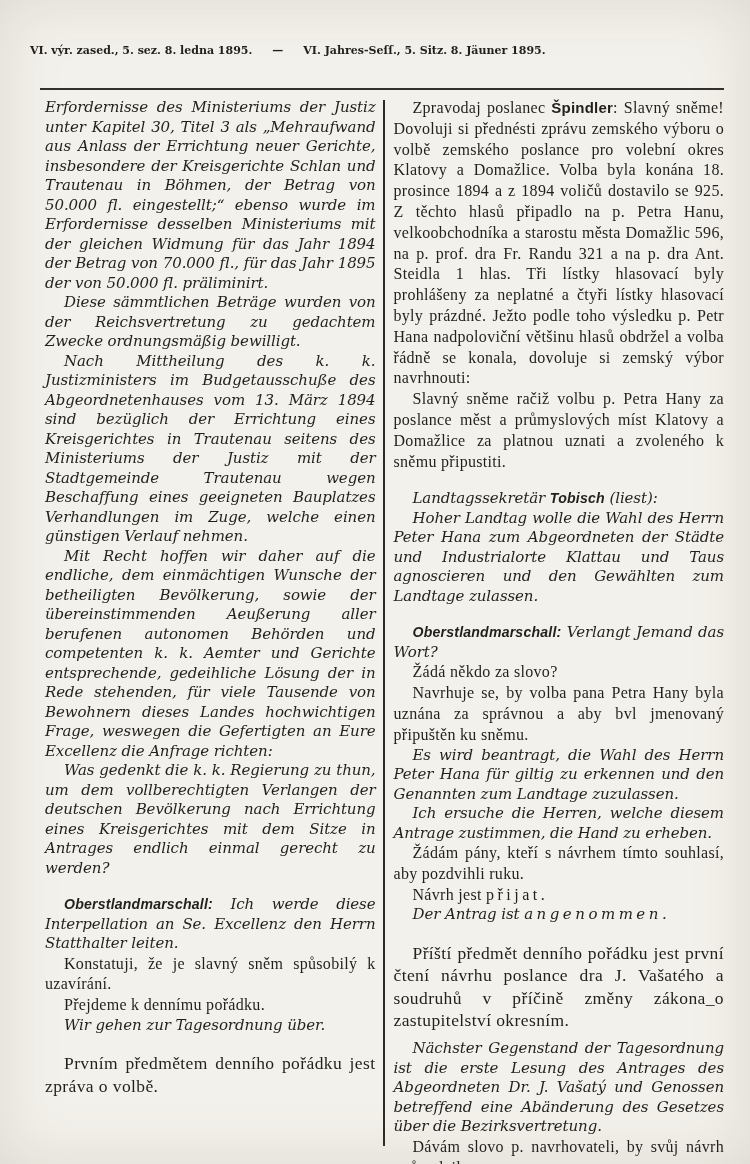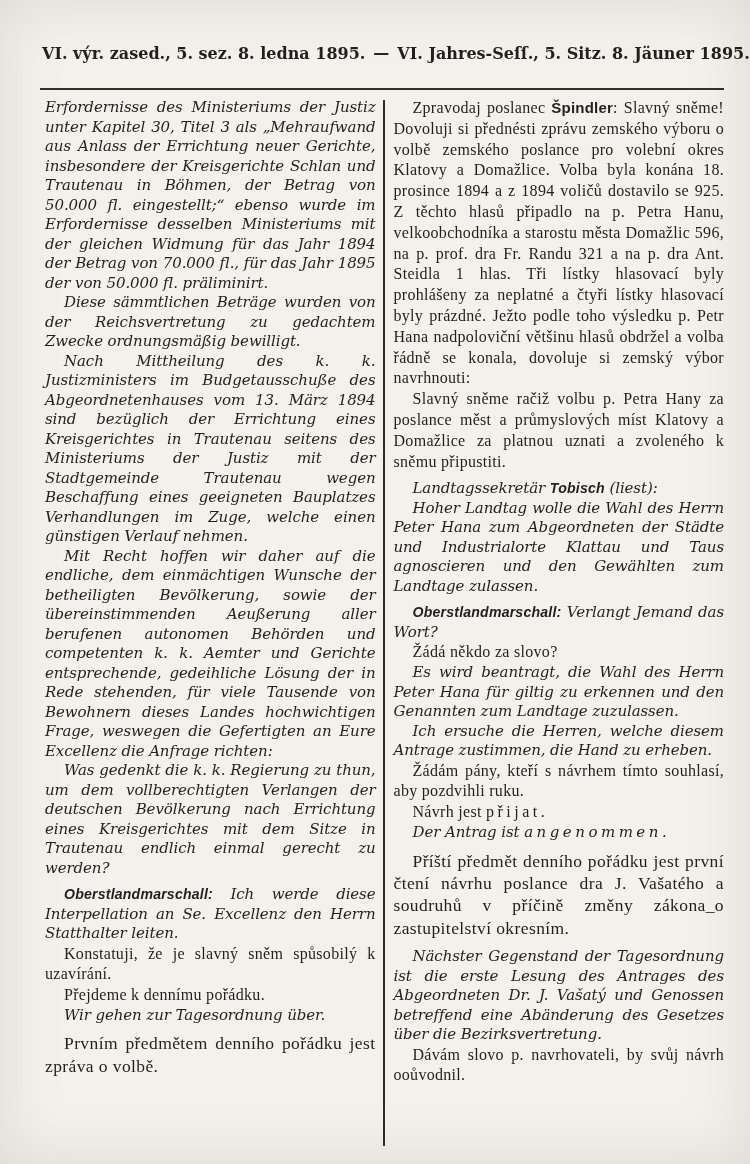--- a/index.html
+++ b/index.html
@@ -5,23 +5,23 @@
   html,body { margin:0; padding:0; background:#e8e5df; }
   .page {
     position:relative; width:750px; height:1164px;
     background:#f3f1eb;
     color:#221f1c;
     font-family:"DejaVu Serif", serif;
     box-sizing:border-box; overflow:hidden;
     box-shadow:inset 0 0 60px rgba(120,110,95,.18);
   }
   .running-head {
-    position:absolute; top:44px; left:42px; right:28px;
-    display:flex; align-items:baseline; gap:8px;
-    font-weight:bold; font-size:16px; white-space:nowrap;
+    position:absolute; top:44px; left:30px; right:28px;
+    display:flex; align-items:baseline; gap:20px;
+    font-weight:bold; font-size:11px; white-space:nowrap;
     font-family:"DejaVu Serif", serif;
   }
   .running-head .ger { font-family:"DejaVu Serif", serif; }
   .head-rule {
     position:absolute; top:88px; left:40px; right:26px;
     border-top:2.5px solid #33302c; height:0;
   }
   .cols {
     position:absolute; top:98px; left:45px; right:26px; bottom:18px;
     display:flex;
@@ -39,21 +39,21 @@
     font-size:15px; line-height:1.30; letter-spacing:-0.1px;font-style:italic;
   }
   .cz {
     font-family:"Liberation Serif", serif;
     font-size:16px; line-height:1.30; letter-spacing:0.3px;
   }
   .czlg {
     font-family:"Liberation Serif", serif;
     font-size:17.5px; line-height:1.28; letter-spacing:0.4px;
   }
-  .mt  { margin-top:7px; }
+  .mt  { margin-top:17px; }
   .mts { margin-top:8px; }
   .speaker, .bname {
     font-family:"Liberation Sans", sans-serif;
     font-weight:700; font-size:0.94em; letter-spacing:0.2px;
   }
   .sperr { letter-spacing:3.5px; }
 </style>
 </head>
 <body>
 
@@ -67,38 +67,39 @@
   </div>
   <div class="head-rule"></div>
 
   <div class="cols">
 
     <div class="col left">
       <p class="frak">Erfordernisse des Ministeriums der Justiz unter Kapitel 30, Titel 3 als „Mehraufwand aus Anlass der Errichtung neuer Gerichte, insbesondere der Kreisgerichte Schlan und Trautenau in Böhmen, der Betrag von 50.000 fl. eingestellt;“ ebenso wurde im Erfordernisse desselben Ministeriums mit der gleichen Widmung für das Jahr 1894 der Betrag von 70.000 fl., für das Jahr 1895 der von 50.000 fl. präliminirt.</p>
       <p class="frak ind">Diese sämmtlichen Beträge wurden von der Reichsvertretung zu gedachtem Zwecke ordnungsmäßig bewilligt.</p>
       <p class="frak ind">Nach Mittheilung des k. k. Justizministers im Budgetausschuße des Abgeordnetenhauses vom 13. März 1894 sind bezüglich der Errichtung eines Kreisgerichtes in Trautenau seitens des Ministeriums der Justiz mit der Stadtgemeinde Trautenau wegen Beschaffung eines geeigneten Bauplatzes Verhandlungen im Zuge, welche einen günstigen Verlauf nehmen.</p>
       <p class="frak ind">Mit Recht hoffen wir daher auf die endliche, dem einmächtigen Wunsche der betheiligten Bevölkerung, sowie der übereinstimmenden Aeußerung aller berufenen autonomen Behörden und competenten k. k. Aemter und Gerichte entsprechende, gedeihliche Lösung der in Rede stehenden, für viele Tausende von Bewohnern dieses Landes hochwichtigen Frage, weswegen die Gefertigten an Eure Excellenz die Anfrage richten:</p>
-      <p class="frak ind">Was gedenkt die k. k. Regierung zu thun, um dem vollberechtigten Verlangen der deutschen Bevölkerung nach Errichtung eines Kreisgerichtes mit dem Sitze in Trautenau endlich einmal gerecht zu werden?</p>
+      <p class="frak ind">Was gedenkt die k. k. Regierung zu thun, um dem vollberechtigten Verlangen der deutschen Bevölkerung nach Errichtung eines Kreisgerichtes mit dem Sitze in Antrages endlich einmal gerecht zu werden?</p>
       <p class="frak ind mt"><span class="speaker">Oberstlandmarschall:</span><span> Ich werde diese Interpellation an Se. Excellenz den Herrn Statthalter leiten.</span></p>
       <p class="cz ind">Konstatuji, že je slavný sněm spůsobilý k uzavírání.</p>
       <p class="cz ind">Přejdeme k dennímu pořádku.</p>
       <p class="frak ind">Wir gehen zur Tagesordnung über.</p>
       <p class="czlg ind mt">Prvním předmětem denního pořádku jest zpráva o volbě.</p>
 
     </div>
 
     <div class="divider"></div>
 
     <div class="col right">
       <p class="cz ind"><span>Zpravodaj poslanec </span><span class="bname">Špindler</span><span>: Slavný sněme! Dovoluji si přednésti zprávu zemského výboru o volbě zemského poslance pro volební okres Klatovy a Domažlice. Volba byla konána 18. prosince 1894 a z 1894 voličů dostavilo se 925. Z těchto hlasů připadlo na p. Petra Hanu, velkoobchodníka a starostu města Domažlic 596, na p. prof. dra Fr. Randu 321 a na p. dra Ant. Steidla 1 hlas. Tři lístky hlasovací byly prohlášeny za neplatné a čtyři lístky hlasovací byly prázdné. Ježto podle toho výsledku p. Petr Hana nadpoloviční většinu hlasů obdržel a volba řádně se konala, dovoluje si zemský výbor navrhnouti:</span></p>
       <p class="cz ind">Slavný sněme račiž volbu p. Petra Hany za poslance měst a průmyslových míst Klatovy a Domažlice za platnou uznati a zvoleného k sněmu připustiti.</p>
       <p class="frak ind mt"><span>Landtagssekretär </span><span class="bname">Tobisch</span><span> (liest):</span></p>
       <p class="frak ind">Hoher Landtag wolle die Wahl des Herrn Peter Hana zum Abgeordneten der Städte und Industrialorte Klattau und Taus agnoscieren und den Gewählten zum Landtage zulassen.</p>
       <p class="frak ind mt"><span class="speaker">Oberstlandmarschall:</span><span> Verlangt Jemand das Wort?</span></p>
       <p class="cz ind">Žádá někdo za slovo?</p>
+      <p class="cz ind">Navrhuje se, by volba pana Petra Hany byla uznána za správnou a aby bvl jmenovaný připuštěn ku sněmu.</p>
       <p class="frak ind">Es wird beantragt, die Wahl des Herrn Peter Hana für giltig zu erkennen und den Genannten zum Landtage zuzulassen.</p>
       <p class="frak ind">Ich ersuche die Herren, welche diesem Antrage zustimmen, die Hand zu erheben.</p>
       <p class="cz ind">Žádám pány, kteří s návrhem tímto souhlasí, aby pozdvihli ruku.</p>
       <p class="cz ind"><span>Návrh jest </span><span class="sperr">přijat</span><span>.</span></p>
       <p class="frak ind"><span>Der Antrag ist </span><span class="sperr">angenommen</span><span>.</span></p>
       <p class="czlg ind mt">Příští předmět denního pořádku jest první čtení návrhu poslance dra J. Vašatého a soudruhů v příčině změny zákona_o zastupitelství okresním.</p>
       <p class="frak ind mts">Nächster Gegenstand der Tagesordnung ist die erste Lesung des Antrages des Abgeordneten Dr. J. Vašatý und Genossen betreffend eine Abänderung des Gesetzes über die Bezirksvertretung.</p>
       <p class="cz ind">Dávám slovo p. navrhovateli, by svůj návrh ooůvodnil.</p>
 
     </div>

